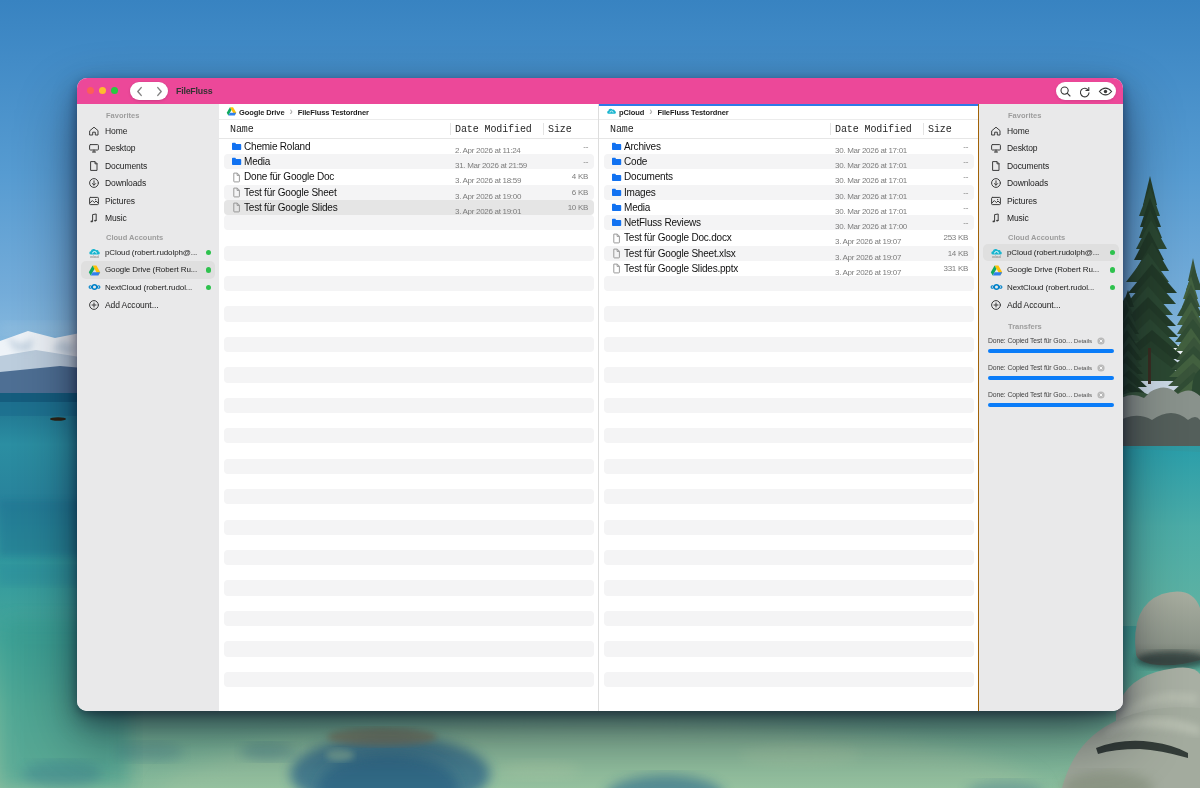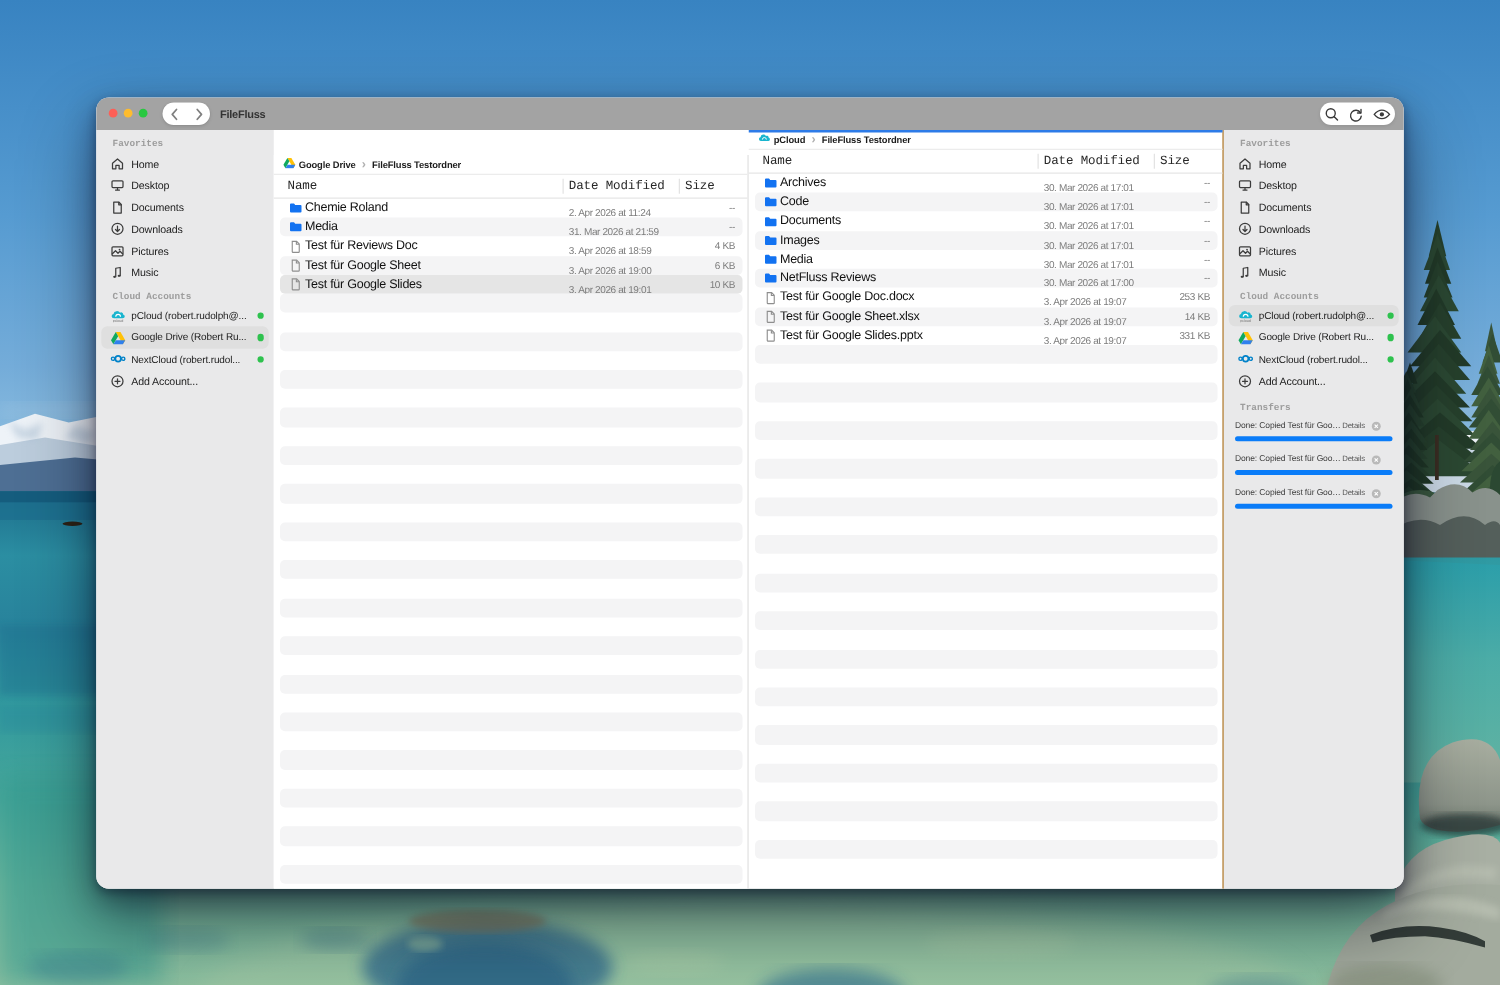--- a/index.html
+++ b/index.html
@@ -1,39 +1,39 @@
 <!DOCTYPE html>
 <html><head><meta charset="utf-8">
 <style>
 * { margin:0; padding:0; box-sizing:border-box; }
 html,body { width:1200px; height:788px; overflow:hidden; font-family:"Liberation Sans",sans-serif; }
 #bg { position:absolute; left:0; top:0; }
 #win { position:absolute; left:77px; top:78px; width:1046px; height:633px;
   border-radius:10px; background:#fff; overflow:hidden;
   box-shadow:0 28px 60px rgba(0,0,20,.45), 0 10px 24px rgba(0,0,30,.38), 0 3px 8px rgba(0,0,30,.30); }
-#tbar { position:absolute; left:0; top:0; width:100%; height:26px; background:#a3a3a3; }
+#tbar { position:absolute; left:0; top:0; width:100%; height:26px; background:#ec4899; }
 .tl { position:absolute; top:9.2px; width:7px; height:7px; border-radius:50%; }
 #navpill { position:absolute; left:53px; top:4px; width:38px; height:18px; background:#fff;
   border-radius:9px; box-shadow:0 1px 3px rgba(0,0,0,.13), 0 0 0 0.5px rgba(0,0,0,.04); }
 #title { position:absolute; left:99px; top:0; line-height:26px; font-size:8.8px; font-weight:bold; color:#333; letter-spacing:-0.2px; }
 #ticons { position:absolute; right:7px; top:4px; width:60px; height:18px; background:#fff; border-radius:9px;
   box-shadow:0 1px 3px rgba(0,0,0,.10); display:flex; align-items:center; justify-content:space-around; }
 #body { position:absolute; left:0; top:26px; width:100%; height:607px; display:flex; }
 .sbar { background:#e9e9ea; height:100%; position:relative; font-size:8.5px; letter-spacing:-0.1px; color:#1c1c1c; }
 #sbL { width:142px; }
 #sbR { width:144px; }
-.shead { font-size:7.5px; font-weight:bold; color:#9d9d9d; padding:0 0 0 13px; height:12px; line-height:12px; letter-spacing:0;font-family:Liberation Mono, monospace; }
+.shead { font-size:7.5px; font-weight:bold; color:#9d9d9d; padding:0 0 0 29px; height:12px; line-height:12px; letter-spacing:0; }
 .sbi { height:17.5px; display:flex; align-items:center; padding-left:11px; position:relative; white-space:nowrap; }
 .sic { width:13px; height:12px; margin-right:4px; flex:none; display:inline-flex; align-items:center; }
 .ctxt { font-size:8px; letter-spacing:-0.1px; }
 .csel { background:#dfdfdf; border-radius:5px; margin:0 4px; padding-left:7px; }
 .gdot { position:absolute; right:8px; top:6.2px; width:5.5px; height:5.5px; border-radius:50%; background:#2ec24e; }
 .csel .gdot { right:4px; }
 .pane { width:380px; height:100%; position:relative; background:#fff; font-size:8.2px; letter-spacing:-0.1px; }
-#paneL { border-right:1px solid #ddd;margin-top:20px; }
+#paneL { border-right:1px solid #ddd; }
 #paneR { border-right:1px solid #a16207; }
 .bc { position:absolute; left:0; top:0; width:100%; height:16px; line-height:16px; padding-left:7px;
   border-bottom:1px solid #ececec; color:#1c1c1c; white-space:nowrap; font-size:7.5px; font-weight:bold; letter-spacing:-0.1px; }
 .bc .sep { color:#b0b0b0; padding:0 3px; font-size:10px; }
 .hdr { position:absolute; left:0; top:16px; width:100%; height:19px; border-bottom:1px solid #e6e6e6; color:#262626; font-size:10px;font-family:Liberation Mono, monospace; }
 .hdr .h1 { position:absolute; left:11px; top:4px; }
 .hdr .h2 { position:absolute; left:236px; top:4px; }
 .hdr .h3 { position:absolute; left:329px; top:4px; }
 .hdr .d1 { position:absolute; left:231px; top:3px; width:1px; height:12px; background:#e3e3e3; }
 .hdr .d2 { position:absolute; left:324px; top:3px; width:1px; height:12px; background:#e3e3e3; }
@@ -347,21 +347,21 @@
             </svg></span>
           <span class="nm">Media</span>
           <span class="dt">31. Mar 2026 at 21:59</span>
           <span class="sz">--</span>
         </div>
 <div class="r" style="top:65.4px">
           <span class="ic"><svg width="11" height="11" viewBox="0 0 11 11">
               <path d="M2.8 1.1 L6.3 1.1 L8.4 3.2 L8.4 9.3 Q8.4 9.9 7.8 9.9 L3.4 9.9 Q2.8 9.9 2.8 9.3 Z" fill="none" stroke="#8e8e8e" stroke-width="0.9"></path>
               <path d="M6.1 1.3 L6.1 3.4 L8.2 3.4" fill="none" stroke="#8e8e8e" stroke-width="0.9"></path>
             </svg></span>
-          <span class="nm">Test für Reviews Doc</span>
+          <span class="nm">Done für Google Doc</span>
           <span class="dt">3. Apr 2026 at 18:59</span>
           <span class="sz">4 KB</span>
         </div>
 <div class="r alt" style="top:80.7px">
           <span class="ic"><svg width="11" height="11" viewBox="0 0 11 11">
               <path d="M2.8 1.1 L6.3 1.1 L8.4 3.2 L8.4 9.3 Q8.4 9.9 7.8 9.9 L3.4 9.9 Q2.8 9.9 2.8 9.3 Z" fill="none" stroke="#8e8e8e" stroke-width="0.9"></path>
               <path d="M6.1 1.3 L6.1 3.4 L8.2 3.4" fill="none" stroke="#8e8e8e" stroke-width="0.9"></path>
             </svg></span>
           <span class="nm">Test für Google Sheet</span>
           <span class="dt">3. Apr 2026 at 19:00</span>

